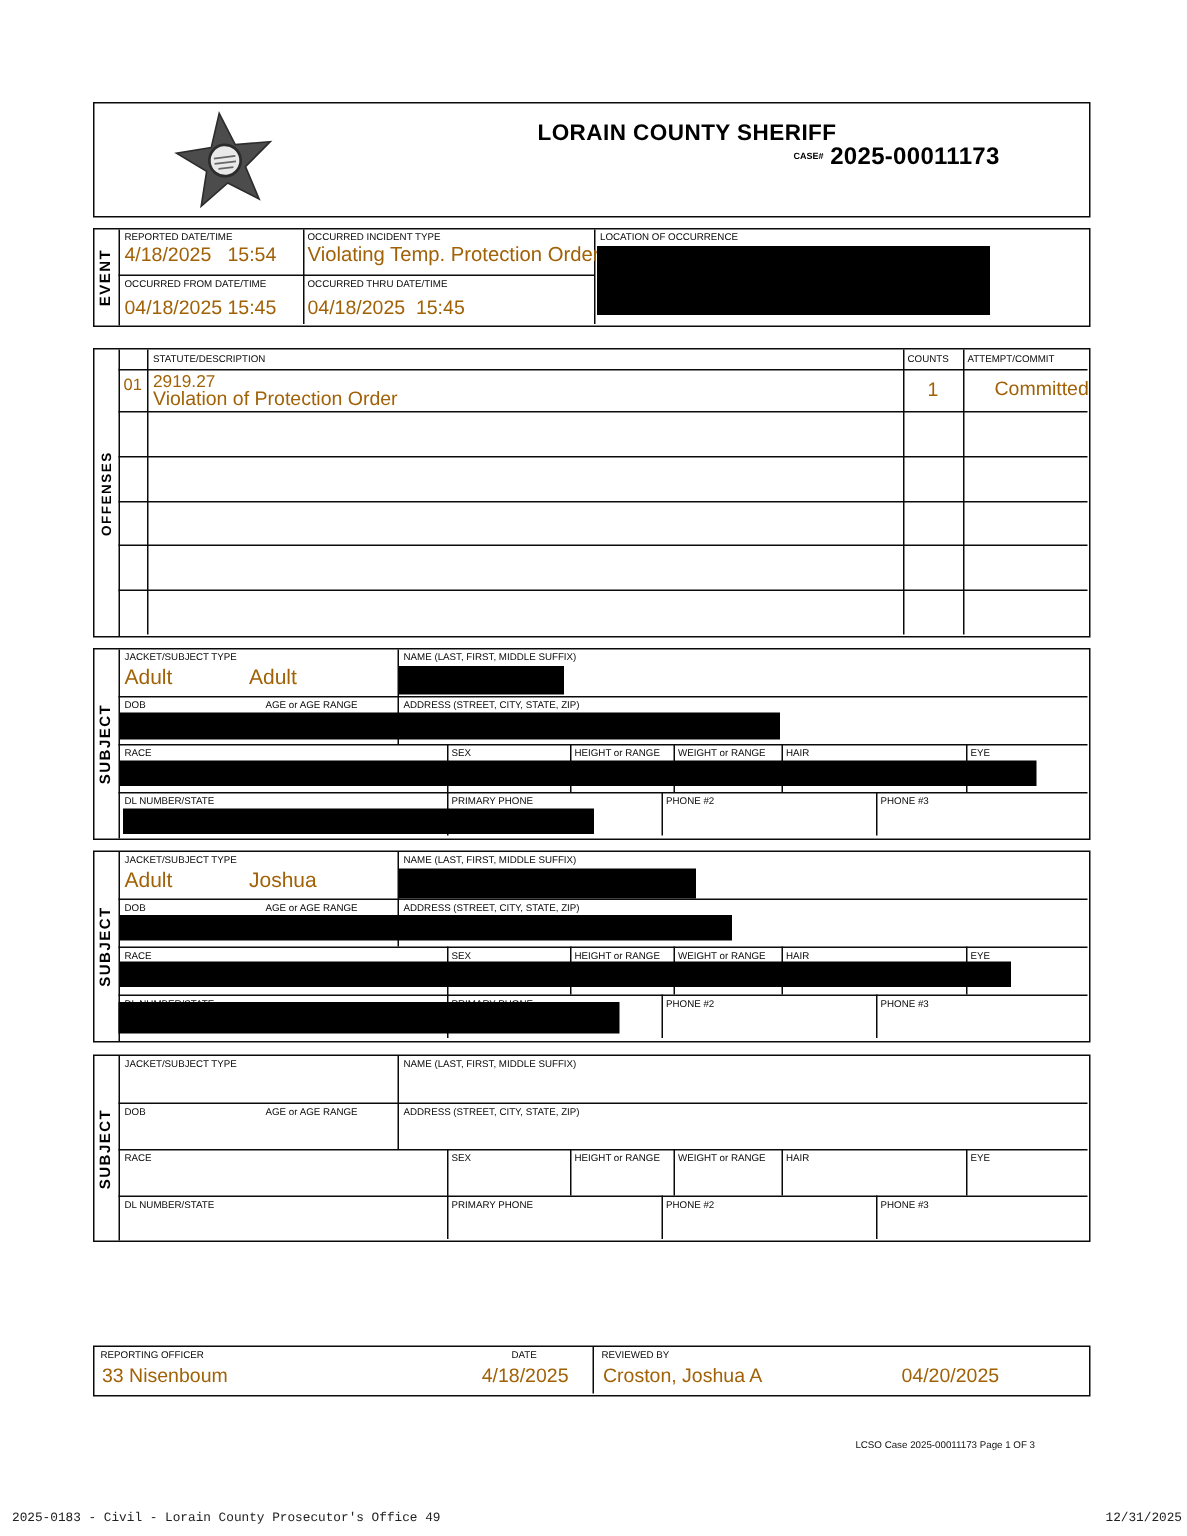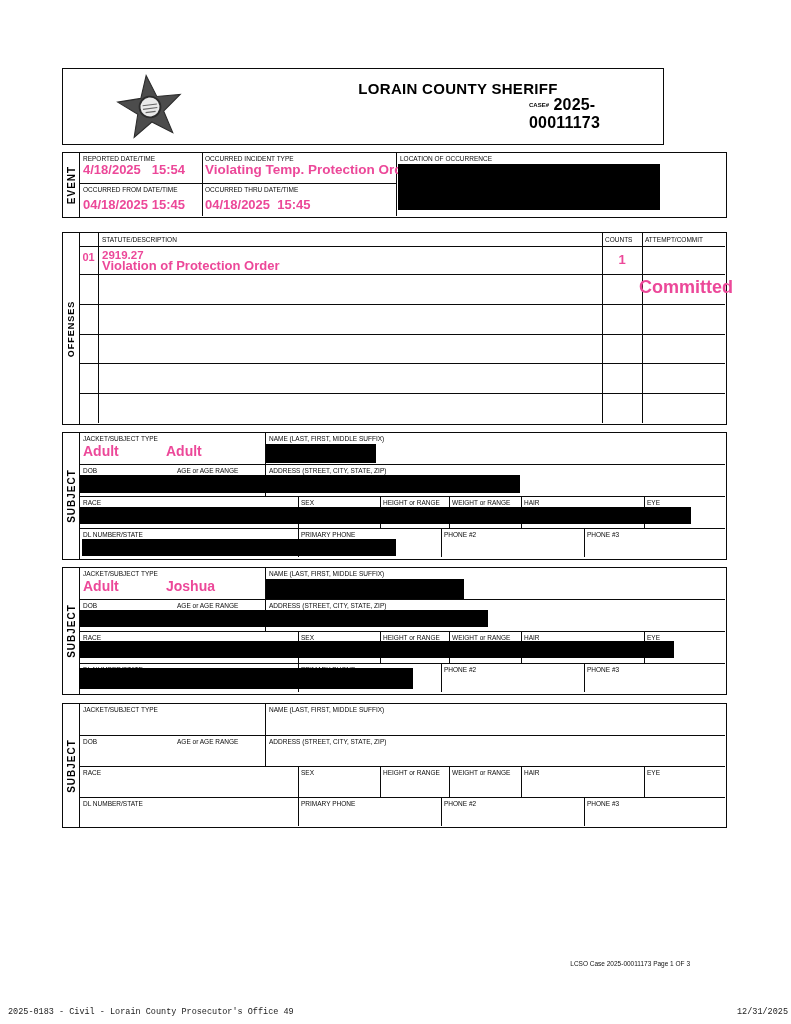--- a/index.html
+++ b/index.html
@@ -1,41 +1,41 @@
 <!DOCTYPE html>
 <html><head>
 <meta charset="utf-8">
 <style>
   html,body{margin:0;padding:0;background:#fff;}
   .page{position:relative;width:791px;height:1024px;background:#fff;overflow:hidden;
         font-family:"Liberation Sans",sans-serif;color:#000;}
   .box{position:absolute;border:1.5px solid #0a0a0a;background:#fff;box-sizing:border-box;}
   .lbl{position:absolute;font-size:6.5px;line-height:7px;white-space:nowrap;color:#0a0a0a;
        font-family:"Liberation Sans",sans-serif;}
-  .val{position:absolute;font-weight:bold;font-size:13px;line-height:14px;white-space:pre;color:#ec4899;}
+  .val{position:absolute;font-weight:normal;font-size:13px;line-height:14px;white-space:pre;color:#a16207;}
   .hl{position:absolute;background:#0a0a0a;height:1.4px;}
   .vl{position:absolute;background:#0a0a0a;width:1.2px;}
   .redact{position:absolute;background:#000;}
   .vstrip{position:absolute;left:0;top:0;bottom:0;width:16px;border-right:1.4px solid #0a0a0a;}
   .vstrip span{position:absolute;left:50%;top:50%;transform:translate(-50%,-50%) rotate(-90deg);
        font-weight:bold;font-size:10px;letter-spacing:1px;white-space:nowrap;}
   .agency{font-size:15px;font-weight:bold;letter-spacing:.3px;}
   .report-type{font-size:11px;font-weight:bold;margin-top:5px;letter-spacing:.2px;}
   .case-label{font-size:6px;font-weight:bold;vertical-align:3px;}
   .case-number{font-size:16px;font-weight:bold;letter-spacing:.2px;}
   .mono{position:absolute;font-family:"Liberation Mono",monospace;font-size:8.5px;color:#222;white-space:pre;}
   .pageref{position:absolute;font-size:6.5px;color:#111;}
   .center{text-align:center;}
 </style>
 </head>
 <body>
 
 <div class="page">
 
-  <section class="box" style="left:62px;top:68px;width:602px;height:77px;">
+  <section class="box" style="left:62px;top:68px;width:665px;height:77px;">
     <svg style="position:absolute;left:48px;top:2px;" width="78" height="72" viewBox="0 0 100 100">
       <g transform="rotate(-7 50 50)">
         <polygon points="50,6 61.2,36.6 93.7,37.8 68.1,57.9 77,89.2 50,71 23,89.2 31.9,57.9 6.3,37.8 38.8,36.6" fill="#4c4c4c" stroke="#2c2c2c" stroke-width="1.5"></polygon>
         <circle cx="50" cy="50" r="14.5" fill="#e9e9e9" stroke="#2c2c2c" stroke-width="2.5"></circle>
         <path d="M40 47 H60 M40 52 H60 M43 57 H57" stroke="#666" stroke-width="1.6" fill="none"></path>
       </g>
     </svg>
     <div class="center" style="position:absolute;left:205px;top:11px;width:380px;">
       <div class="agency">LORAIN COUNTY SHERIFF</div>
     </div>
@@ -85,21 +85,21 @@
     <div class="hl" style="left:16px;top:160px;width:646px;"></div>
 
     <div class="lbl" style="left:39px;top:3px;">STATUTE/DESCRIPTION</div>
     <div class="lbl" style="left:542px;top:3px;">COUNTS</div>
     <div class="lbl" style="left:582px;top:3px;">ATTEMPT/COMMIT</div>
 
     <div class="val" style="left:16px;top:17px;width:19px;text-align:center;font-size:11px;">01</div>
     <div class="val" style="left:39px;top:15px;font-size:11.5px;">2919.27</div>
     <div class="val" style="left:39px;top:26px;font-size:13px;">Violation of Protection Order</div>
     <div class="val" style="left:539px;top:20px;width:40px;text-align:center;">1</div>
-    <div class="val" style="left:576px;top:19px;font-size:18px;margin-top:28px;">Committed</div>
+    <div class="val" style="left:600px;top:19px;font-size:13px;">Committed</div>
 
     <div class="val" style="left:16px;top:48px;width:19px;text-align:center;font-size:11px;"></div>
     <div class="val" style="left:39px;top:48px;"></div>
     <div class="val" style="left:16px;top:78px;width:19px;text-align:center;font-size:11px;"></div>
     <div class="val" style="left:39px;top:78px;"></div>
     <div class="val" style="left:16px;top:108px;width:19px;text-align:center;font-size:11px;"></div>
     <div class="val" style="left:39px;top:108px;"></div>
     <div class="val" style="left:16px;top:137px;width:19px;text-align:center;font-size:11px;"></div>
     <div class="val" style="left:39px;top:137px;"></div>
     <div class="val" style="left:16px;top:167px;width:19px;text-align:center;font-size:11px;"></div>
@@ -220,18 +220,28 @@
     <div class="lbl" style="left:389px;top:65px;">WEIGHT or RANGE</div>
     <div class="lbl" style="left:461px;top:65px;">HAIR</div>
     <div class="lbl" style="left:584px;top:65px;">EYE</div>
 
     <div class="lbl" style="left:20px;top:96px;">DL NUMBER/STATE</div>
     <div class="lbl" style="left:238px;top:96px;">PRIMARY PHONE</div>
     <div class="lbl" style="left:381px;top:96px;">PHONE #2</div>
     <div class="lbl" style="left:524px;top:96px;">PHONE #3</div>
   </section>
 
+  <section class="box" style="left:62px;top:897px;width:665px;height:34px;">
+    <div class="vl" style="left:332px;top:0;height:31px;"></div>
+    <div class="lbl" style="left:4px;top:2px;">REPORTING OFFICER</div>
+    <div class="lbl" style="left:278px;top:2px;">DATE</div>
+    <div class="lbl" style="left:338px;top:2px;">REVIEWED BY</div>
+    <div class="val" style="left:5px;top:12px;">33 Nisenboum</div>
+    <div class="val" style="left:230px;top:12px;width:86px;text-align:right;">4/18/2025</div>
+    <div class="val" style="left:339px;top:12px;">Croston, Joshua A</div>
+    <div class="val" style="left:538px;top:12px;">04/20/2025</div>
+  </section>
 
   <div class="pageref" style="left:400px;top:960px;width:290px;text-align:right;">LCSO Case 2025-00011173 Page 1 OF 3</div>
   <div class="mono" style="left:8px;top:1007px;">2025-0183 - Civil - Lorain County Prosecutor's Office 49</div>
   <div class="mono" style="right:3px;top:1007px;">12/31/2025</div>
 
 </div>
 
 </body></html>

